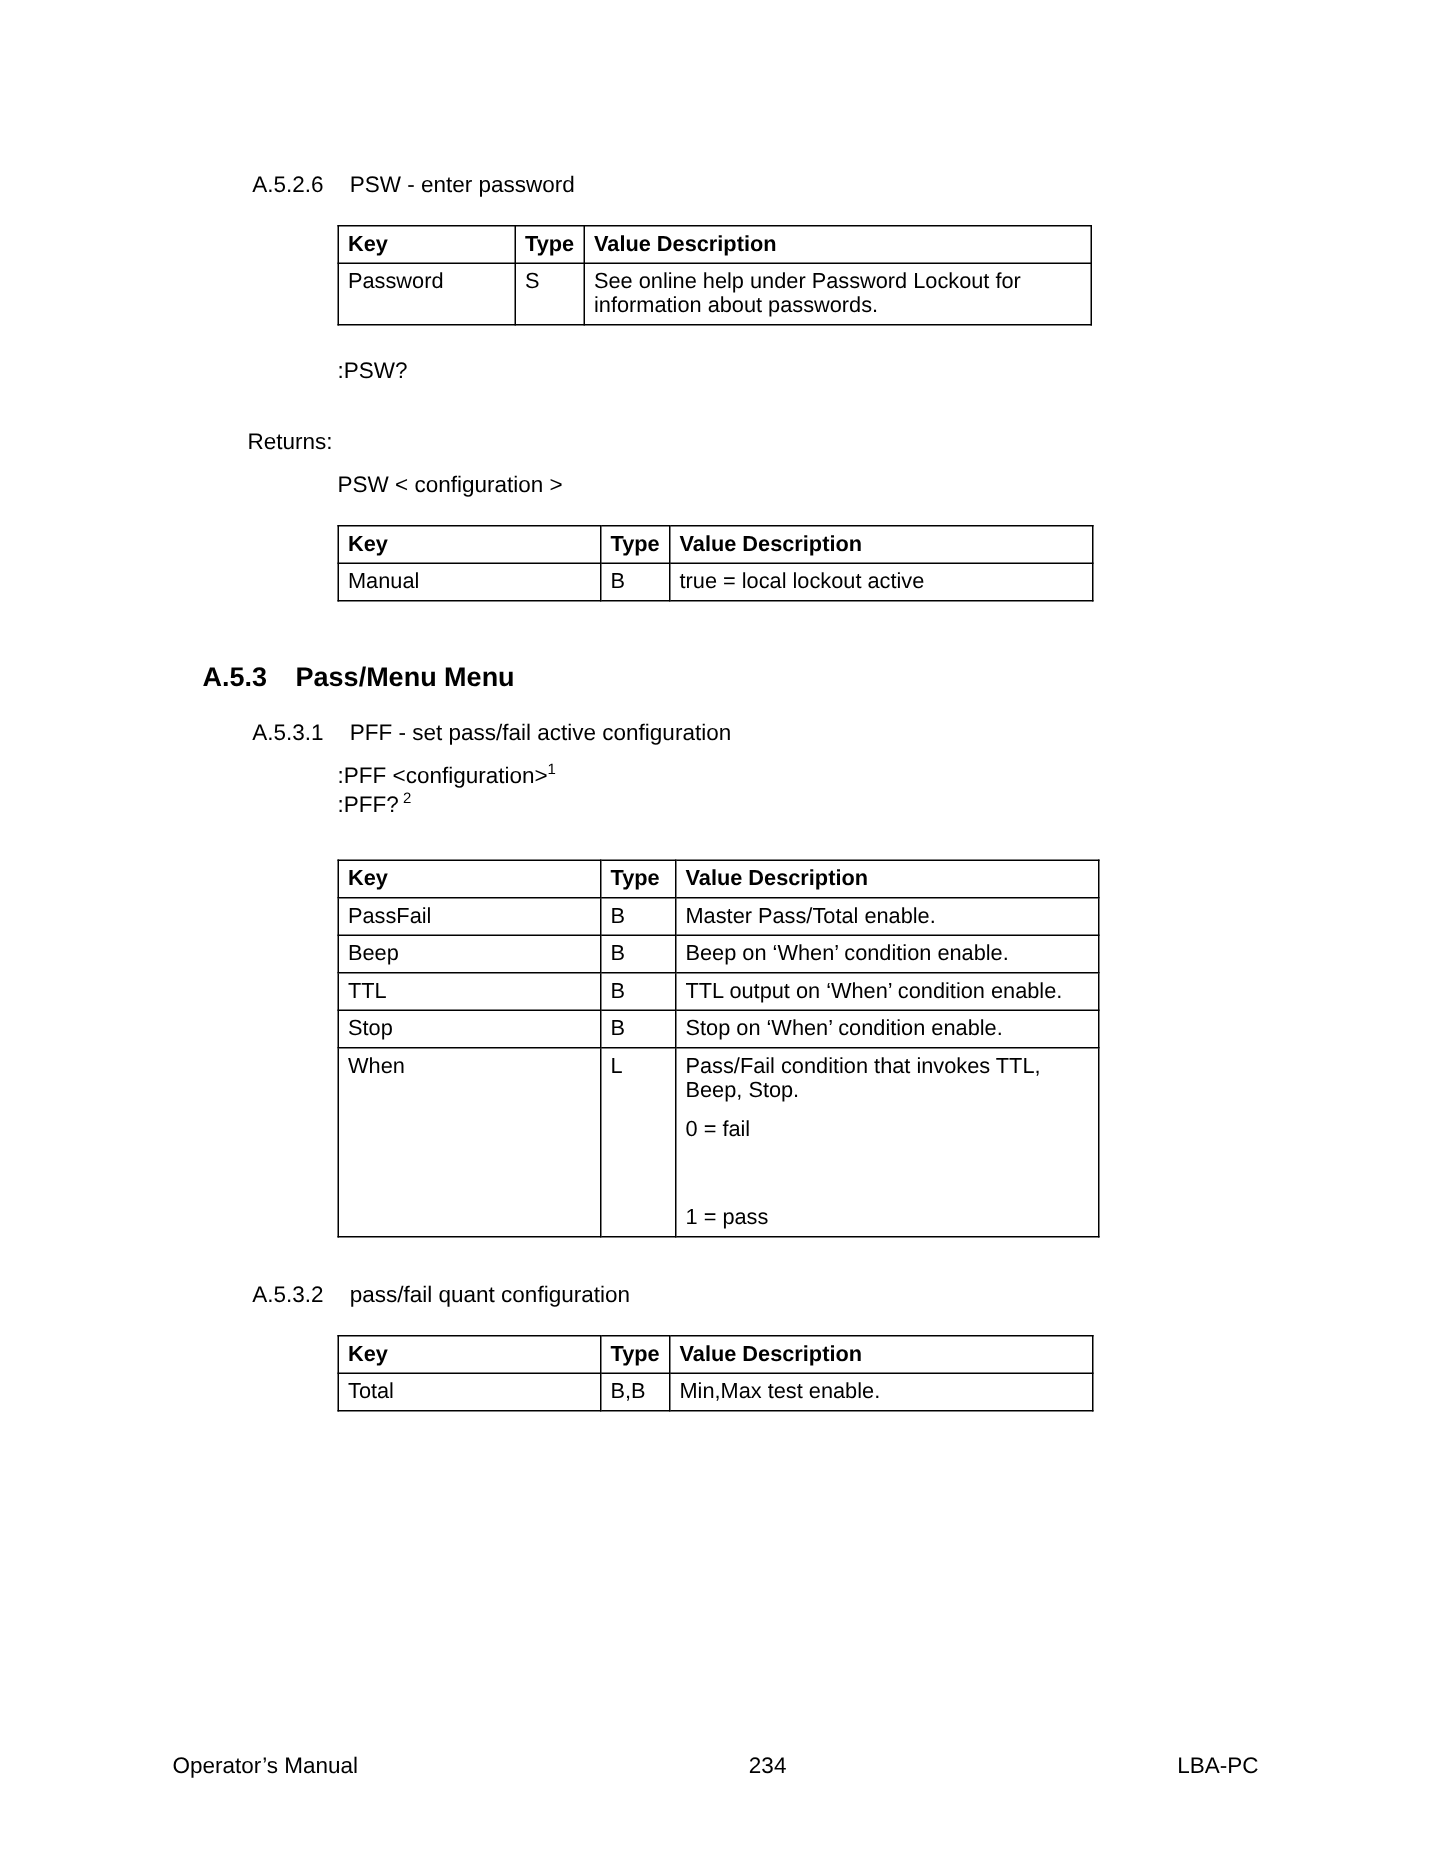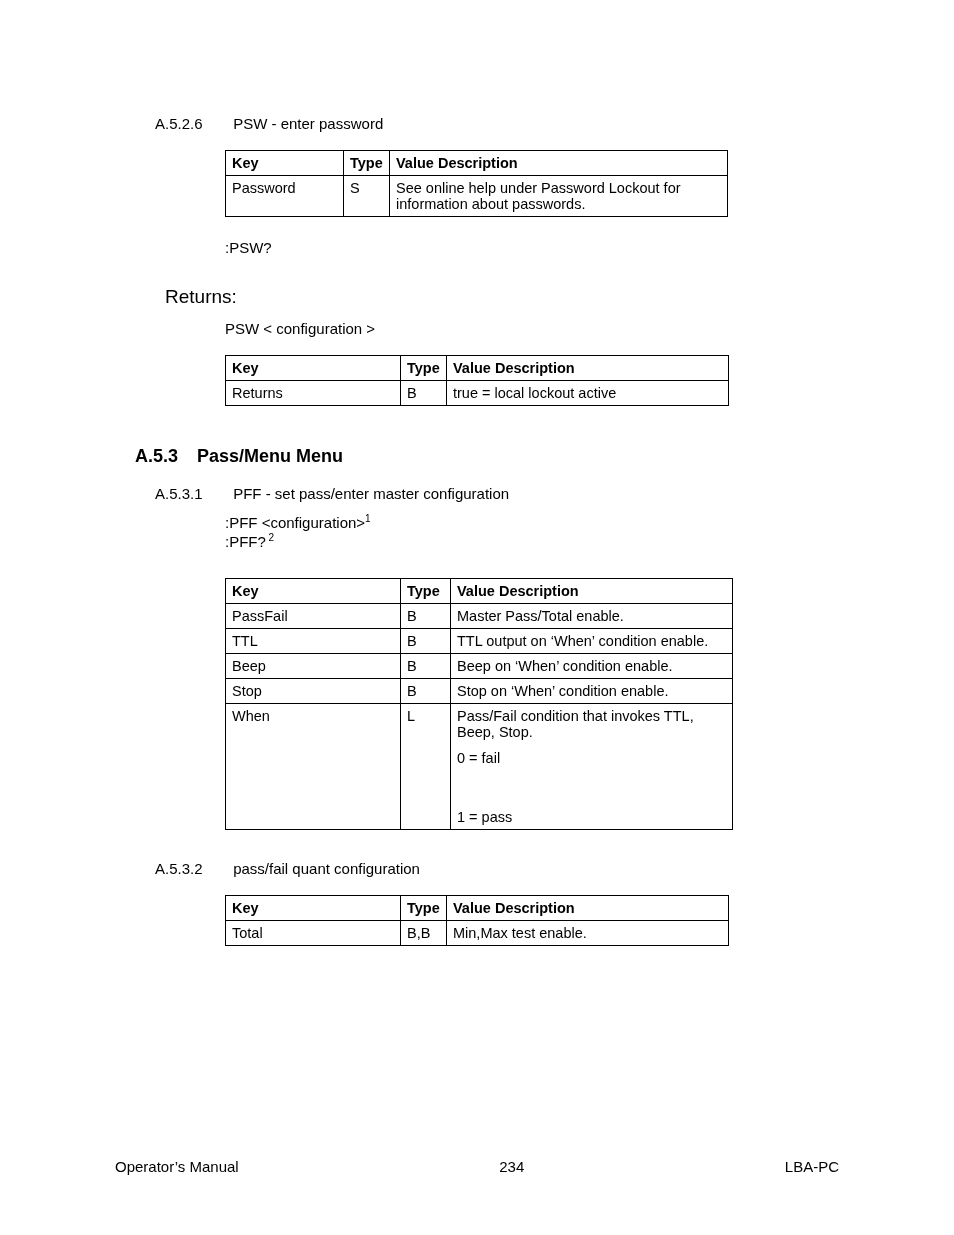--- a/index.html
+++ b/index.html
@@ -18,35 +18,35 @@
     width: 954px;
     height: 1235px;
     padding: 115px 115px 0 115px;
     position: relative;
   }
   .h3 {
     font-size: 15px;
     font-weight: normal;
     margin: 0 0 12px 40px;
   }
-  .h3 .num { display: inline-block; width: 74px; }
+  .h3 .num { display: inline-block; width: 74px; text-align: center; }
   .h2 {
     font-size: 18px;
     font-weight: bold;
     margin: 40px 0 18px 20px;
   }
   .h2 .num { display: inline-block; margin-right: 14px; }
   .body-line {
     margin: 0 0 6px 110px;
     font-size: 15px;
   }
   .body-line.small-gap { margin-bottom: 2px; }
   .returns {
     margin: 30px 0 12px 50px;
-    font-size: 19px;
+    font-size: 15px;
   }
   sup { font-size: 10px; vertical-align: super; line-height: 0; }
   table.grid {
     border-collapse: collapse;
     margin: 18px 0 22px 110px;
     font-size: 14.5px;
     padding-left: 29px;
   }
   table.grid th, table.grid td {
     border: 1.5px solid #000;
@@ -57,21 +57,21 @@
   table.grid th {
     font-weight: bold;
   }
   .multi-line p {
     margin: 0 0 10px 0;
   }
   .multi-line p:last-child { margin-bottom: 0; margin-top: 43px; }
   .footer {
     position: absolute;
     left: 0; right: 0;
-    bottom: 60px;
+    bottom: 49px;
     padding: 0 115px;
     font-size: 15px;
     display: flex;
     justify-content: space-between;
   }
 </style>
 </head>
 <body>
 
 <div class="page">
@@ -112,35 +112,35 @@
         <col style="width:46px">
         <col style="width:282px">
       </colgroup>
     <tbody>
         <tr>
       <th>Key</th>
       <th>Type</th>
       <th>Value Description</th>
     </tr>
     <tr>
-      <td>Returns</td>
+      <td>Manual</td>
       <td>B</td>
       <td>true = local lockout active</td>
     </tr>
   </tbody>
     </table>
 
   <div class="h2">
     <span class="num">A.5.3</span>
     <span>Pass/Menu Menu</span>
   </div>
 
   <div class="h3">
     <span class="num">A.5.3.1</span>
-    <span>PFF - set pass/enter master configuration</span>
+    <span>PFF - set pass/fail active configuration</span>
   </div>
   <p class="body-line small-gap">
     <span>:PFF &lt;configuration&gt;</span><sup>1</sup>
   </p>
   <p class="body-line">
     <span>:PFF?</span><sup> 2</sup>
   </p>
 
   <table class="grid" style="margin-top:28px">
     <colgroup>
@@ -153,28 +153,28 @@
       <th>Key</th>
       <th>Type</th>
       <th>Value Description</th>
     </tr>
     <tr>
       <td>PassFail</td>
       <td>B</td>
       <td>Master Pass/Total enable.</td>
     </tr>
     <tr>
+      <td>Beep</td>
+      <td>B</td>
+      <td>Beep on ‘When’ condition enable.</td>
+    </tr>
+    <tr>
       <td>TTL</td>
       <td>B</td>
       <td>TTL output on ‘When’ condition enable.</td>
-    </tr>
-    <tr>
-      <td>Beep</td>
-      <td>B</td>
-      <td>Beep on ‘When’ condition enable.</td>
     </tr>
     <tr>
       <td>Stop</td>
       <td>B</td>
       <td>Stop on ‘When’ condition enable.</td>
     </tr>
     <tr>
       <td>When</td>
       <td>L</td>
       <td class="multi-line">

